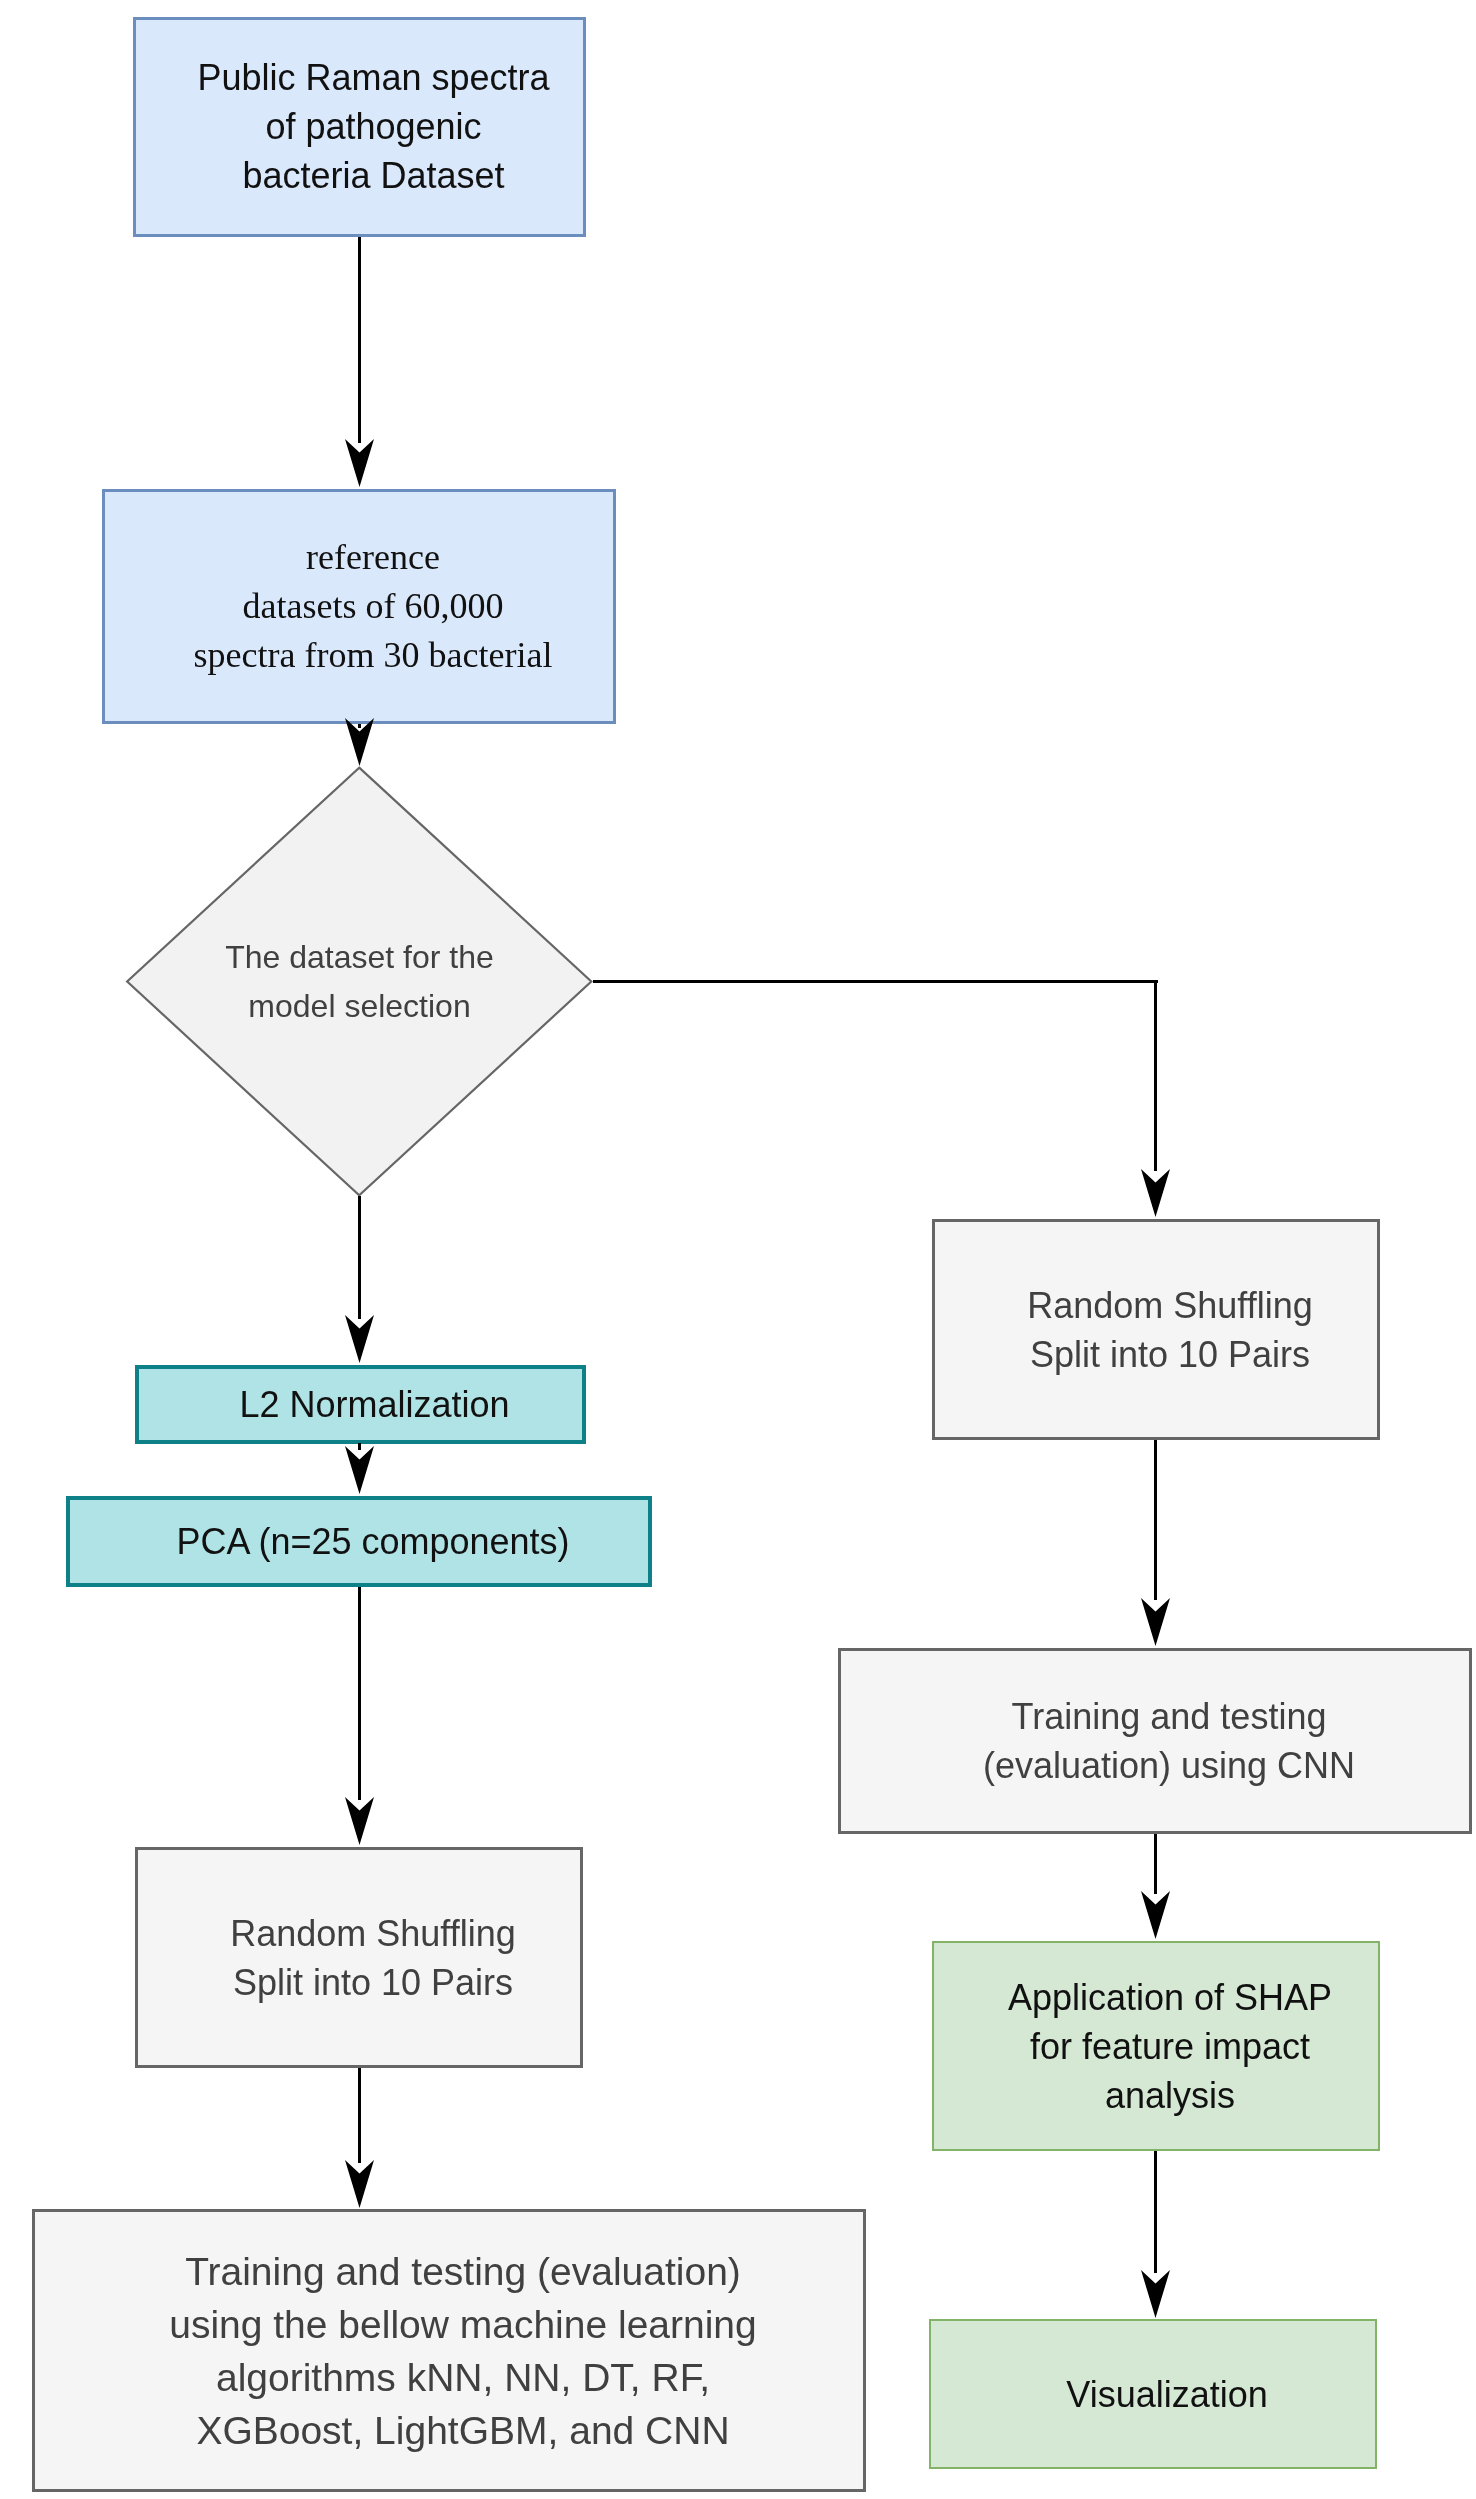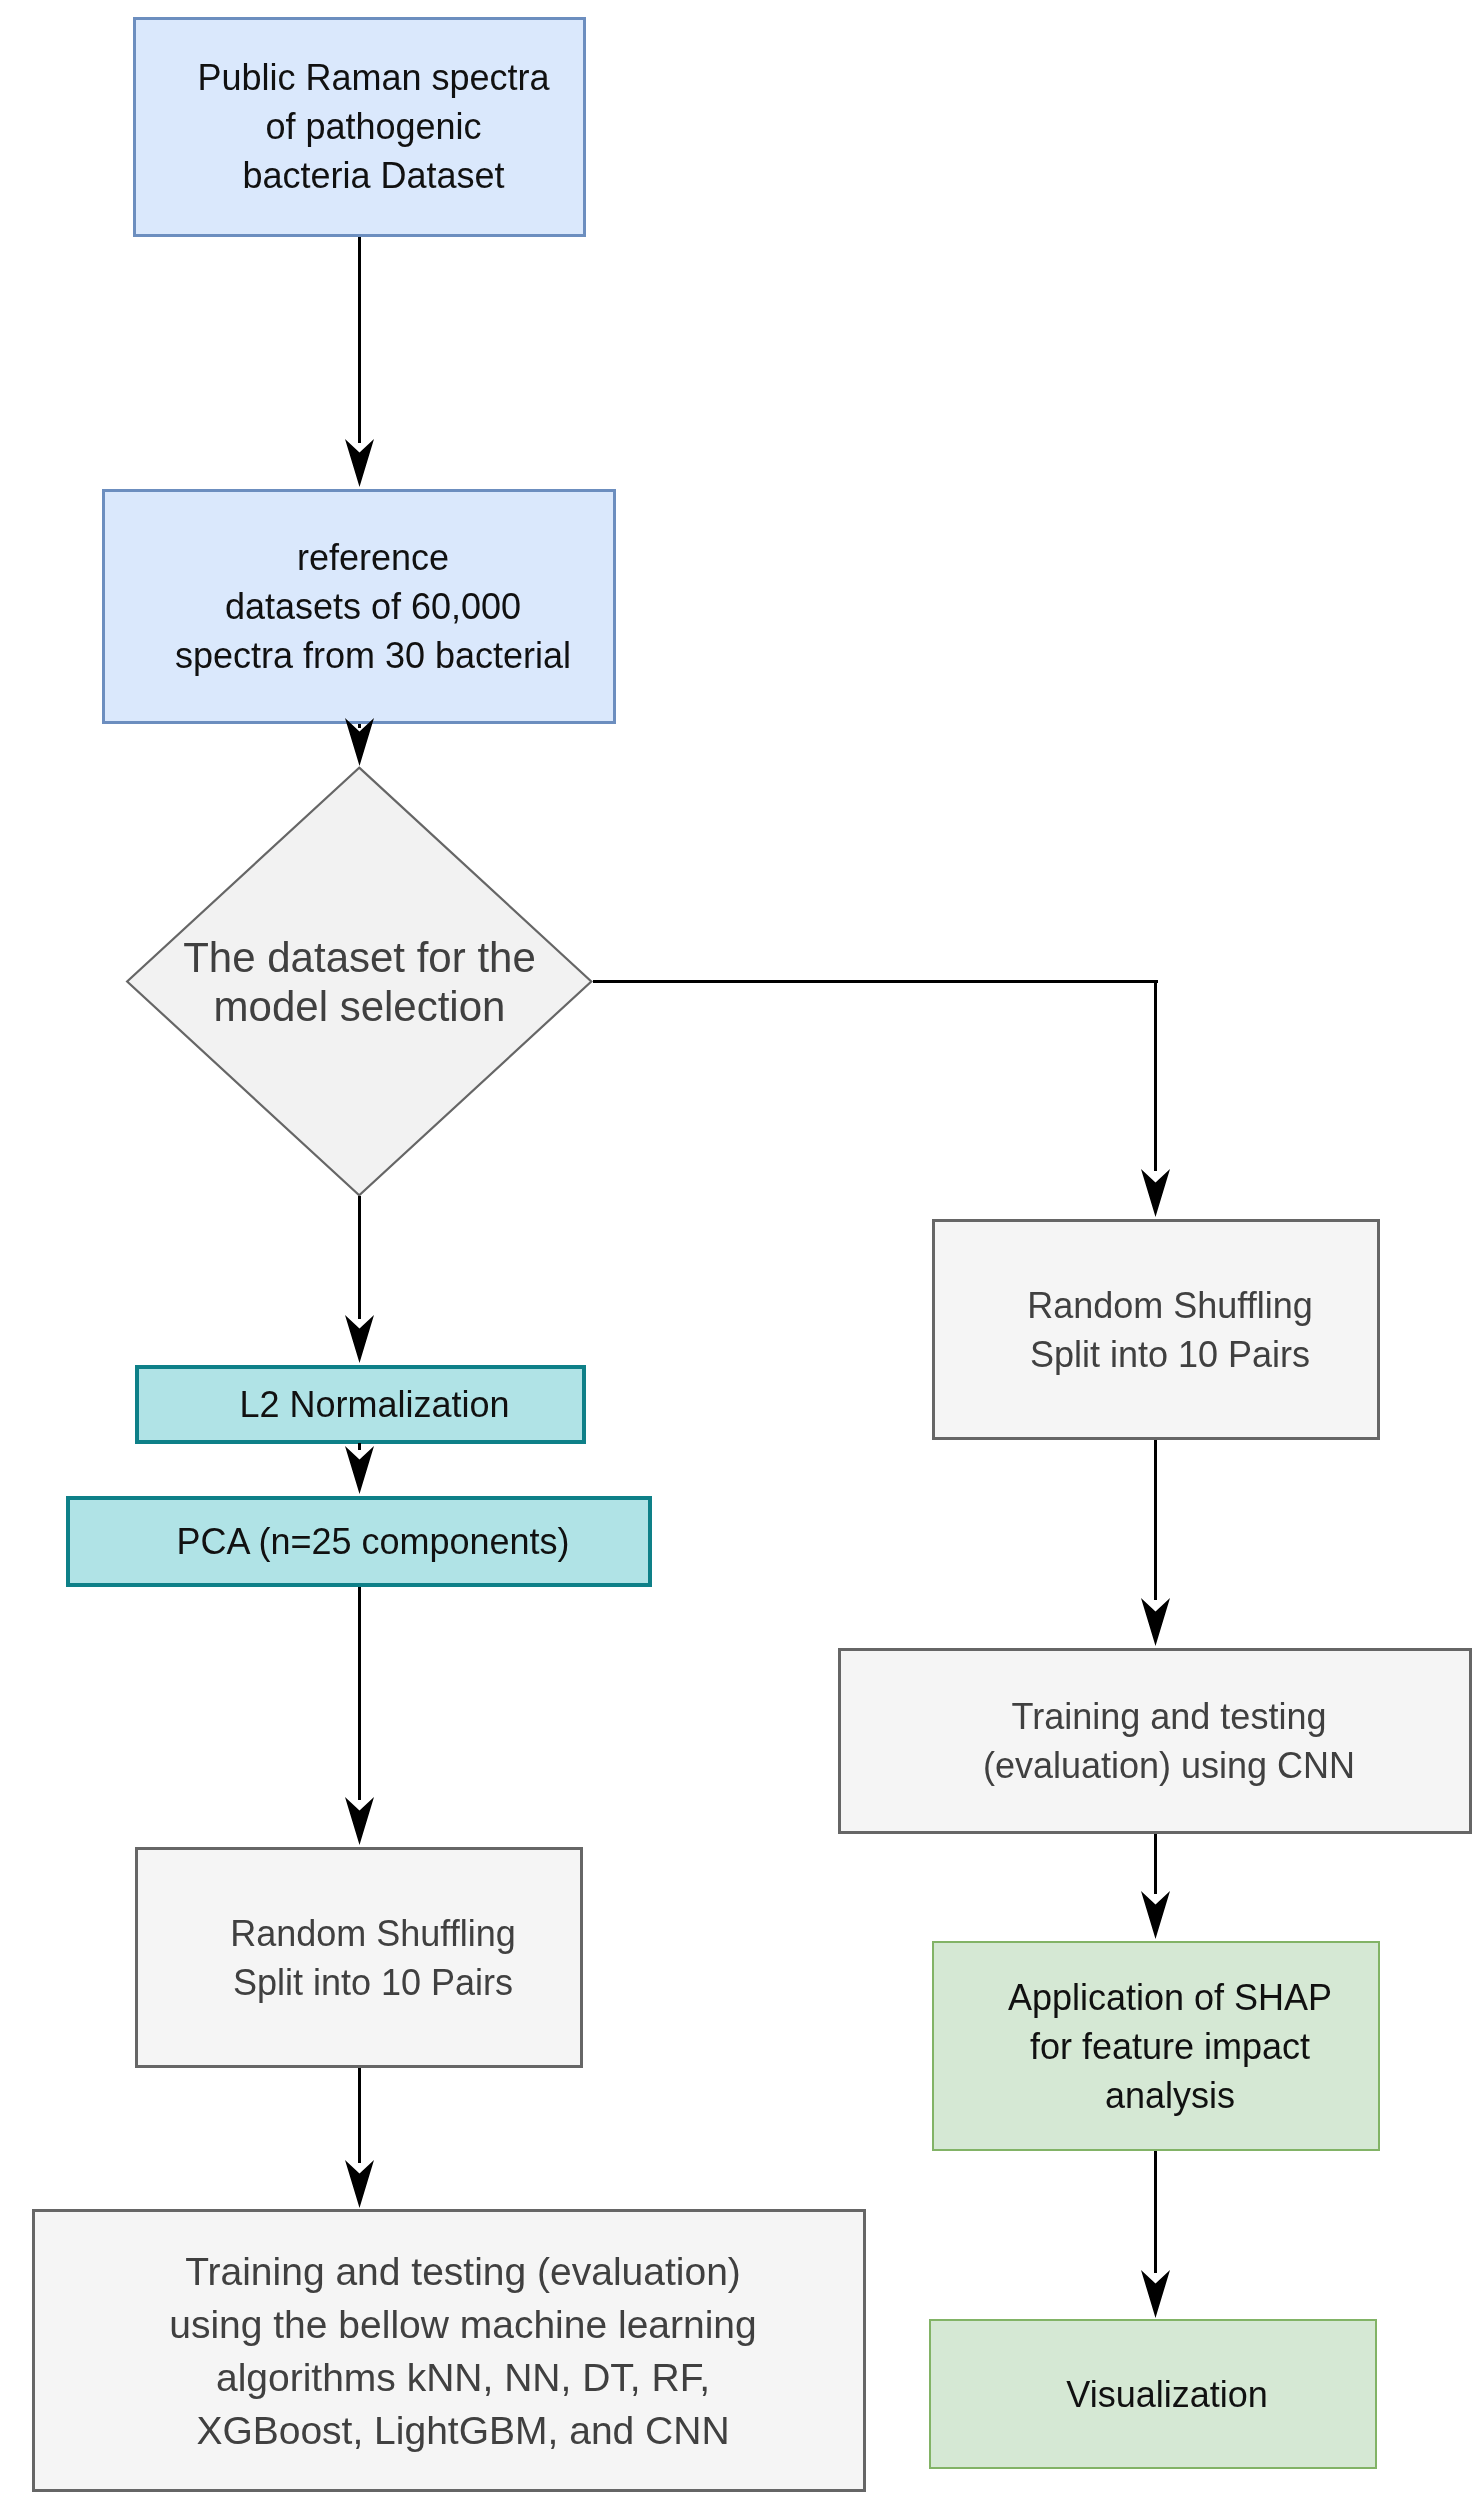--- a/index.html
+++ b/index.html
@@ -56,21 +56,21 @@
     overflow: visible;
   }
   .diamond-svg polygon {
     fill: var(--diamond-fill);
     stroke: var(--diamond-stroke);
     stroke-width: 4;
   }
   .diamond-label {
     position: absolute;
     text-align: center;
-    font-size: 42px;
+    font-size: 32px;
     line-height: 49px;
     color: var(--text-gray);
   }
   .vline, .hline {
     position: absolute;
     background: var(--arrow);
   }
   .vline { width: 3.3px; }
   .hline { height: 3.3px; }
   .ahead {
@@ -87,21 +87,21 @@
 <div class="canvas">
 
   <div class="node blue" style="left:133px; top:16.6px; width:453px; height:220px;">
     <div class="label">
       <span class="line">Public Raman spectra</span>
       <span class="line">of pathogenic</span>
       <span class="line">bacteria Dataset</span>
     </div>
   </div>
 
-  <div class="node blue" style="left:102px; top:489px; width:514px; height:235px;">
+  <div class="node blue" style="left:102px; top:489px; width:514px; height:235px;font-family:Liberation Serif, serif;">
     <div class="label">
       <span class="line">reference</span>
       <span class="line">datasets of 60,000</span>
       <span class="line">spectra from 30 bacterial</span>
     </div>
   </div>
 
   <svg class="diamond-svg" style="left:126px; top:766px;" width="467" height="431" viewBox="0 0 845 780">
     <polygon points="422,3 842,390 422,777 2,390"></polygon>
   </svg>

